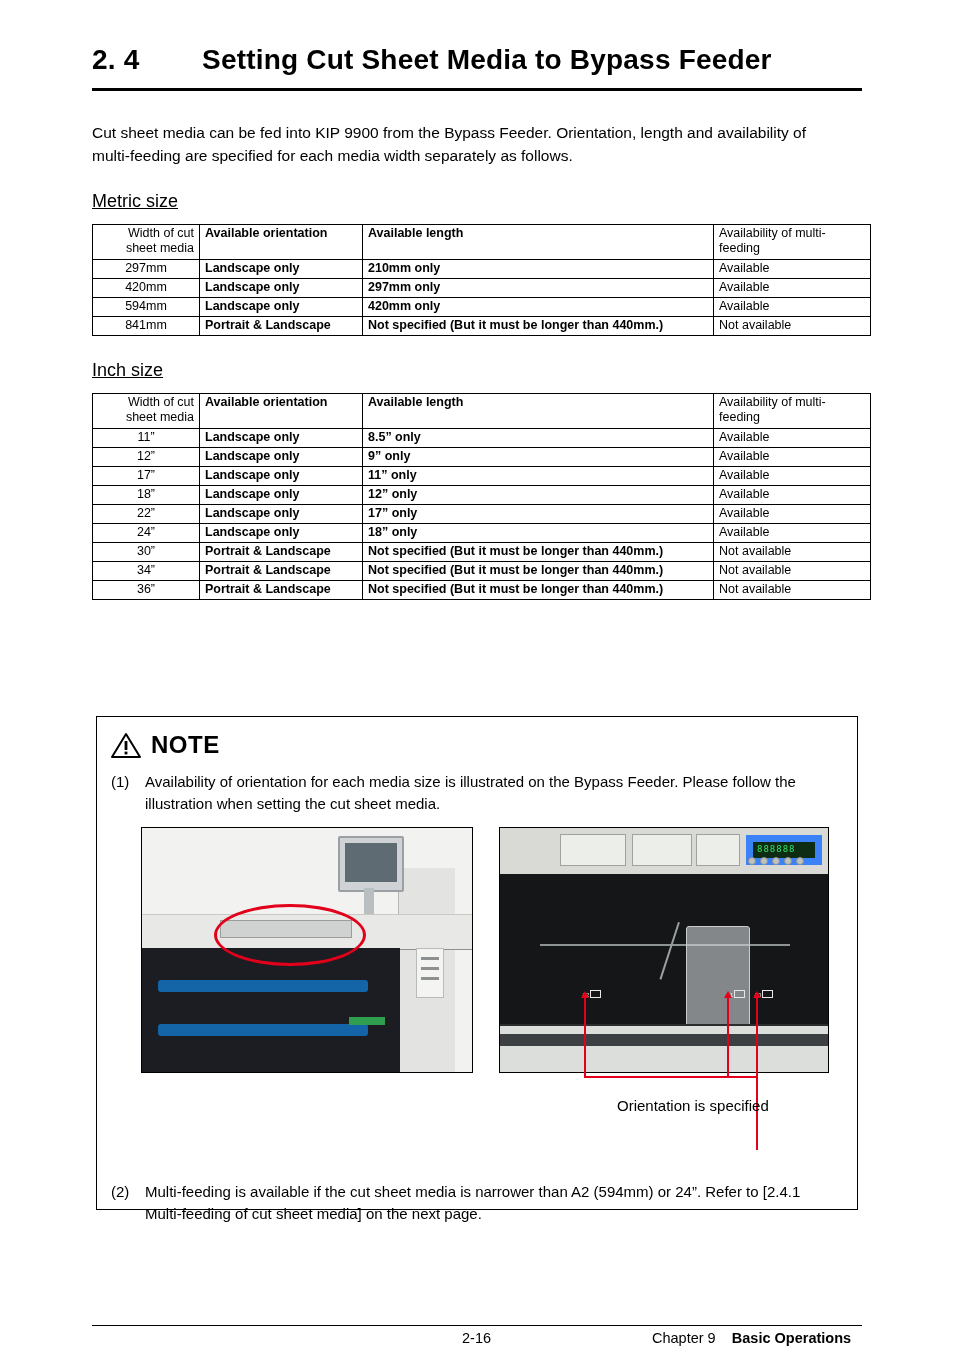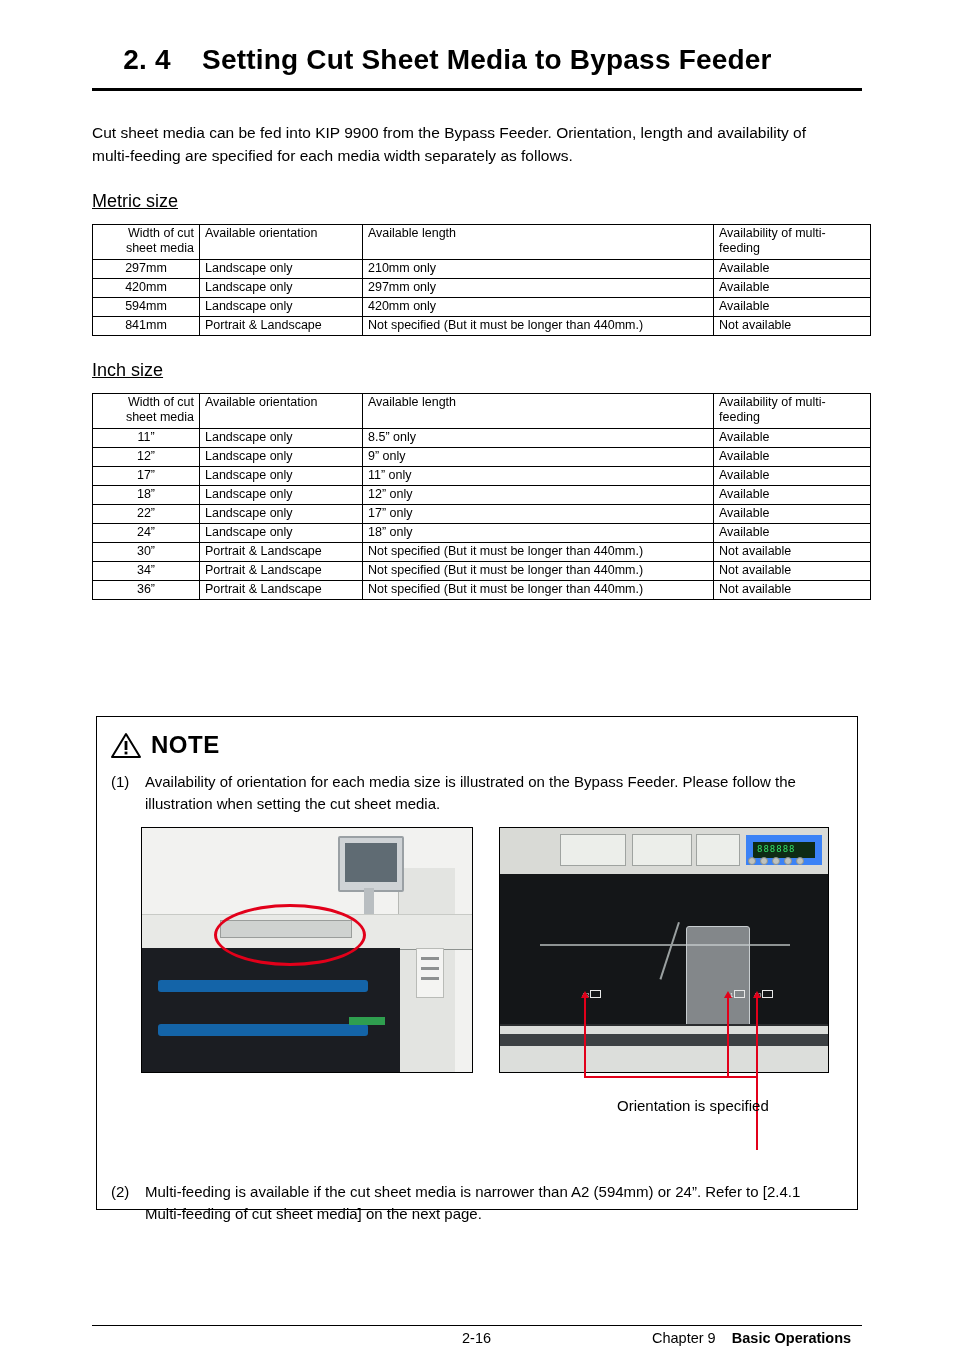--- a/index.html
+++ b/index.html
@@ -29,21 +29,20 @@
   .title {
     font-size: 28px;
     font-weight: bold;
     line-height: 40px;
     letter-spacing: 0.2px;
     padding-bottom: 6px;
   }
   .title .num {
     display: inline-block;
     width: 110px;
-    text-align: center;
   }
   .title-rule {
     border-bottom: 3px solid #000;
     margin-top: 2px;
   }
   
   .intro {
     margin: 30px 92px 0 92px;
     font-size: 15.5px;
     line-height: 23px;
@@ -69,22 +68,22 @@
   table.spec td, table.spec th {
     border: 1px solid #000;
     padding: 1px 5px;
     vertical-align: top;
     font-weight: normal;
     text-align: left;
     height: 16px;
     line-height: 15px;
   }
   table.spec th.c0, table.spec td.c0 { width: 96px; }
-  table.spec th.c1, table.spec td.c1 { width: 152px; }
-  table.spec th.c2, table.spec td.c2 { width: 340px; }
+  table.spec th.c1, table.spec td.c1 { width: 152px; font-weight: bold; }
+  table.spec th.c2, table.spec td.c2 { width: 340px; font-weight: bold; }
   table.spec th.c3, table.spec td.c3 { width: 146px; }
   table.spec td.c0 { text-align: center; }
   table.spec th.c0 { text-align: right; }
   table.spec thead td, table.spec thead th {
     height: 32px;
   }
   
   .note-box {
     position: absolute;
     left: 96px;

